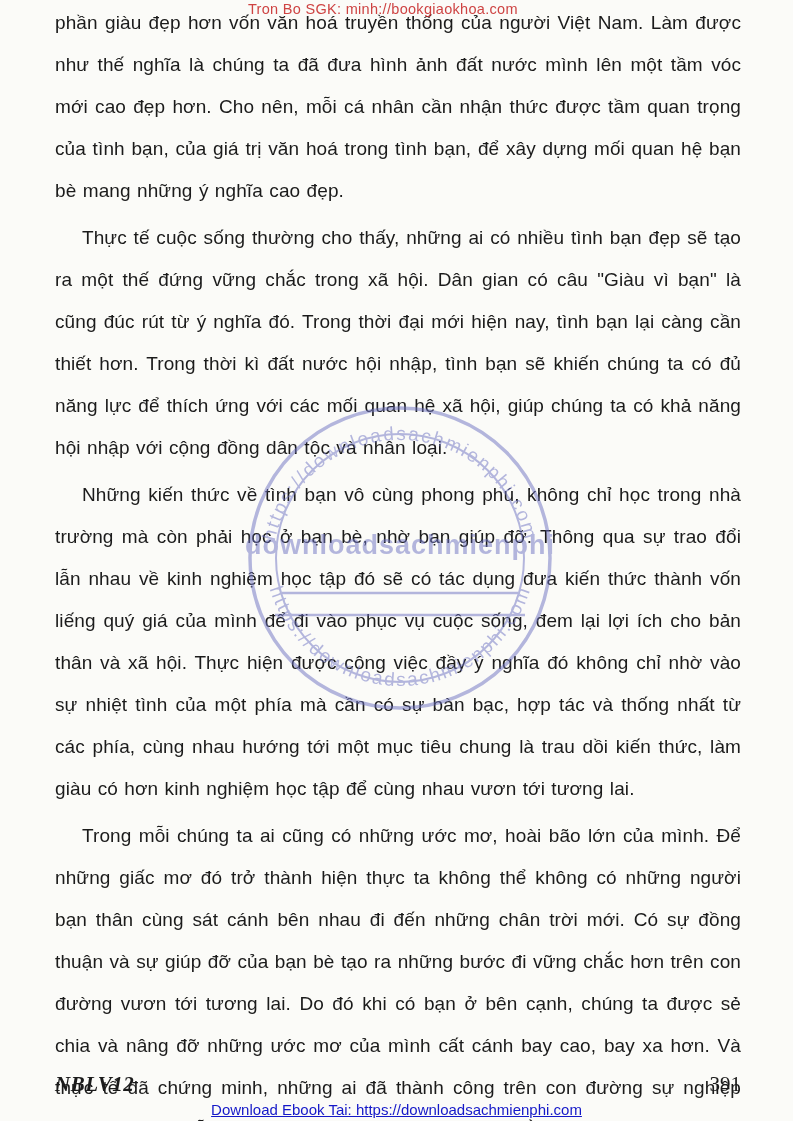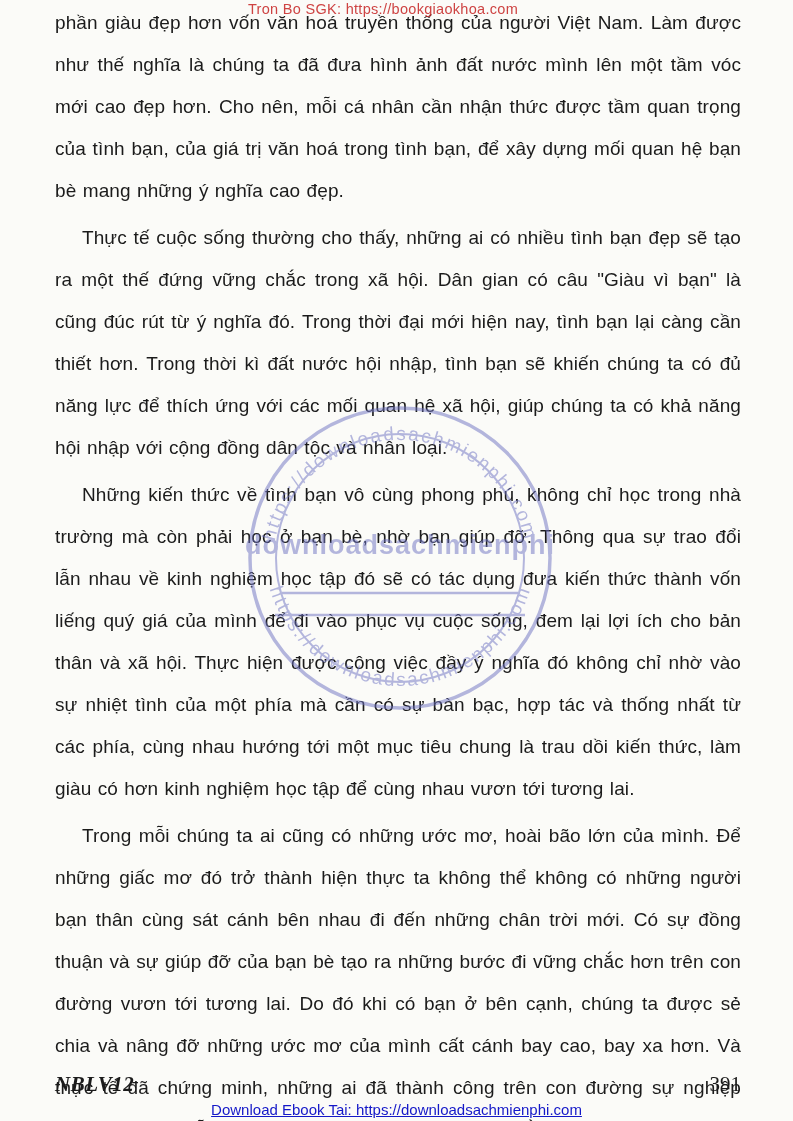--- a/index.html
+++ b/index.html
@@ -91,21 +91,21 @@
     text-decoration: underline;
     cursor: pointer;
     font-family: "Liberation Sans", sans-serif;
   }
 </style>
 </head>
 <body>
 
 <div class="page">
 
-  <div class="red-overlay">Tron Bo SGK: https://bookgiaokhoa.com</div>
+  <div class="red-overlay">Tron Bo SGK: minh://bookgiaokhoa.com</div>
 
   <div class="content">
     <p class="para">phần giàu đẹp hơn vốn văn hoá truyền thống của người Việt Nam. Làm được như thế nghĩa là chúng ta đã đưa hình ảnh đất nước mình lên một tầm vóc mới cao đẹp hơn. Cho nên, mỗi cá nhân cần nhận thức được tầm quan trọng của tình bạn, của giá trị văn hoá trong tình bạn, để xây dựng mối quan hệ bạn bè mang những ý nghĩa cao đẹp.</p>
     <p class="para indent">Thực tế cuộc sống thường cho thấy, những ai có nhiều tình bạn đẹp sẽ tạo ra một thế đứng vững chắc trong xã hội. Dân gian có câu "Giàu vì bạn" là cũng đúc rút từ ý nghĩa đó. Trong thời đại mới hiện nay, tình bạn lại càng cần thiết hơn. Trong thời kì đất nước hội nhập, tình bạn sẽ khiến chúng ta có đủ năng lực để thích ứng với các mối quan hệ xã hội, giúp chúng ta có khả năng hội nhập với cộng đồng dân tộc và nhân loại.</p>
     <p class="para indent">Những kiến thức về tình bạn vô cùng phong phú, không chỉ học trong nhà trường mà còn phải học ở bạn bè, nhờ bạn giúp đỡ. Thông qua sự trao đổi lẫn nhau về kinh nghiệm học tập đó sẽ có tác dụng đưa kiến thức thành vốn liếng quý giá của mình để đi vào phục vụ cuộc sống, đem lại lợi ích cho bản thân và xã hội. Thực hiện được công việc đầy ý nghĩa đó không chỉ nhờ vào sự nhiệt tình của một phía mà cần có sự bàn bạc, hợp tác và thống nhất từ các phía, cùng nhau hướng tới một mục tiêu chung là trau dồi kiến thức, làm giàu có hơn kinh nghiệm học tập để cùng nhau vươn tới tương lai.</p>
     <p class="para indent">Trong mỗi chúng ta ai cũng có những ước mơ, hoài bão lớn của mình. Để những giấc mơ đó trở thành hiện thực ta không thể không có những người bạn thân cùng sát cánh bên nhau đi đến những chân trời mới. Có sự đồng thuận và sự giúp đỡ của bạn bè tạo ra những bước đi vững chắc hơn trên con đường vươn tới tương lai. Do đó khi có bạn ở bên cạnh, chúng ta được sẻ chia và nâng đỡ những ước mơ của mình cất cánh bay cao, bay xa hơn. Và thực tế đã chứng minh, những ai đã thành công trên con đường sự nghiệp thường có sự hỗ trợ rất lớn từ phía bạn bè. Đó là bằng chứng của tình bạn cao đẹp, là hiệu quả của sự giúp đỡ tận tình từ bạn. Do đó có thể khẳng định, ở bất kì một con người nào muốn đi đến thành công phải tạo lập được mối quan hệ bạn bè tốt đẹp nhằm biến cái nhỏ thành cái lớn, biến ít thành nhiều. Ngày xưa có câu "Học thầy không tày học bạn" cũng là nhằm muốn nói đến vai trò và ý nghĩa của tình bạn như đã nói ở trên. Câu nói này còn là một lời nhắc nhở đến mỗi chúng ta cần phát huy học tập ở bạn mình nhằm biến kinh nghiệm, kiến thức của riêng thành của chung để cùng nhau chinh phục đỉnh cao của tri thức nhân loại. Tóm lại, trong mỗi hoạt động của con người đều cần có tình bạn, đều cần giữ gìn và phát triển tình bạn ngày càng bền chặt.</p>
     <p class="para indent">Trong thời đại mới hiện nay, tình bạn giữ một vị trí đặc biệt trong quan hệ giữa con người với con người. Nhờ có tình bạn mà bao khó khăn cũng sẽ vượt</p>
   </div>
 
   <svg class="watermark" width="360" height="360" viewBox="0 0 360 360" aria-hidden="true">

